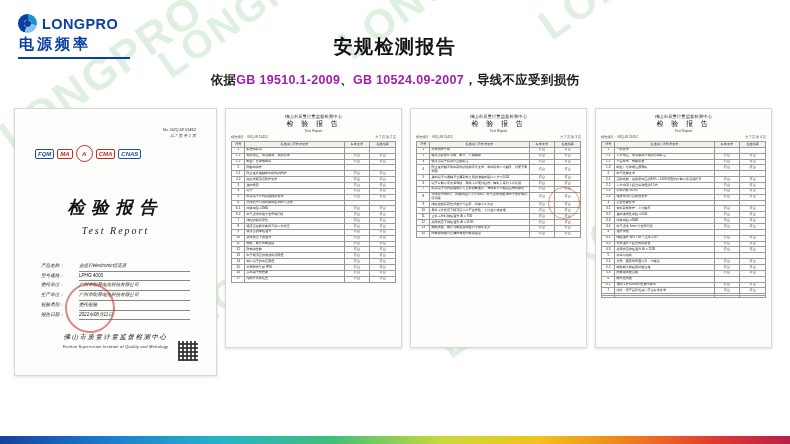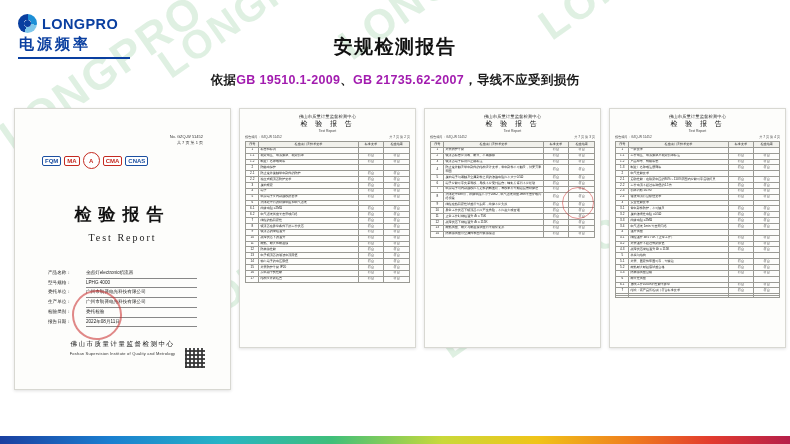--- a/index.html
+++ b/index.html
@@ -67,21 +67,21 @@
     position:absolute; left:14px; top:108px; z-index:2;
     display:flex; gap:8px; align-items:flex-start;
   }
   .doc{
     background:#fdfdfb;
     border:1px solid #d8d8d2;
     box-shadow:0 1px 3px rgba(0,0,0,.12);
     position:relative;
     overflow:hidden;
   }
-  .doc.cover{ width:185px; height:250px; padding:15px; }
+  .doc.cover{ width:185px; height:250px; padding:8px;font-style:italic; }
   .doc.page { width:175px; height:238px; }
 
   
   .cover-inner{ padding:10px 12px; position:relative; height:100%; box-sizing:border-box;}
   .cover-top{ display:flex; align-items:center; justify-content:space-between; }
   .cover-docno{ font-size:4px; color:#333; text-align:right; line-height:1.5; }
   .badges{ display:flex; align-items:center; gap:3px; margin-top:6px;}
   .bdg{
     border:1px solid #1b4fa0; color:#1b4fa0; font-size:6px; font-weight:bold;
     border-radius:2px; padding:1px 2px; background:#fff;
@@ -170,21 +170,21 @@
   <div class="logo-top">
     <span class="logo-mark"></span>
     <span class="logo-en">LONGPRO</span>
   </div>
   <div class="logo-cn">电源频率</div>
   <div class="logo-rule"></div>
 </div>
 
 <div class="title">安规检测报告</div>
 <div class="subtitle">
-  <span>依据</span><span class="hl">GB 19510.1-2009</span><span>、</span><span class="hl">GB 21735.62-2007</span><span>，导线不应受到损伤</span>
+  <span>依据</span><span class="hl">GB 19510.1-2009</span><span>、</span><span class="hl">GB 10524.09-2007</span><span>，导线不应受到损伤</span>
 </div>
 
 <div class="docs">
 
   <div class="doc cover">
     <div class="cover-inner">
       <div class="cover-top">
         <div></div>
         <div class="cover-docno">
           <div>No. GZQ-W 51452</div>

